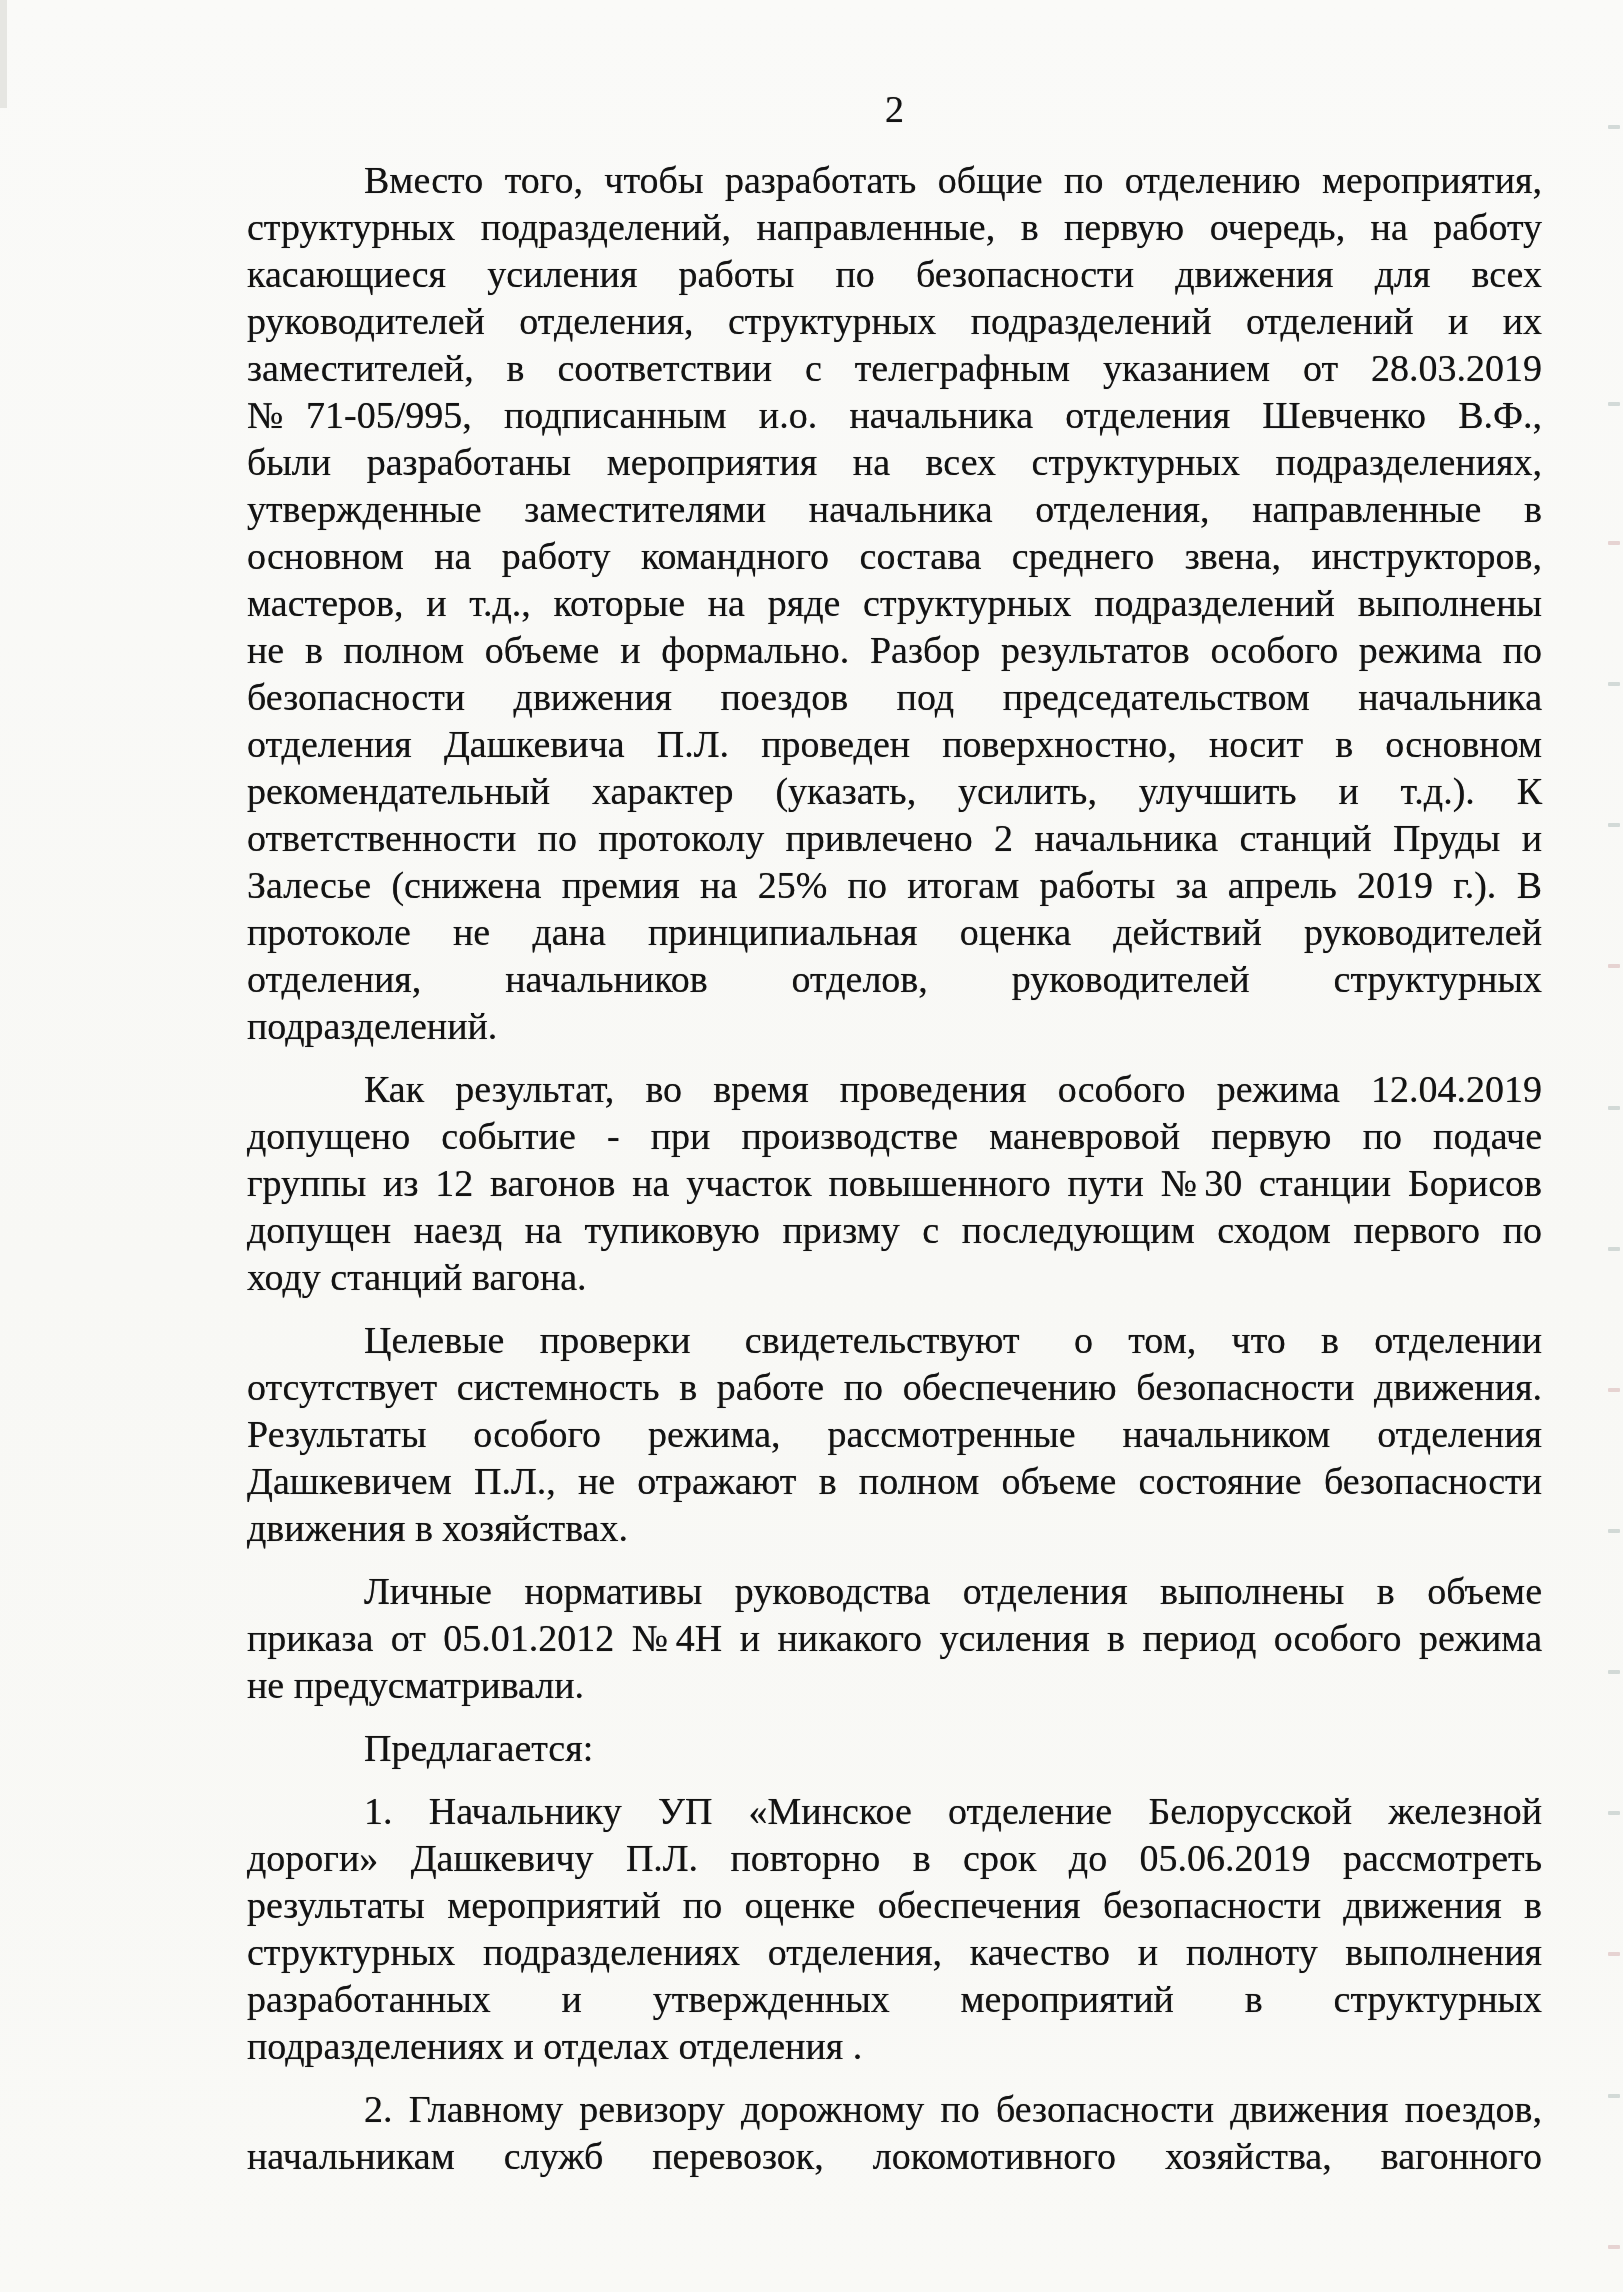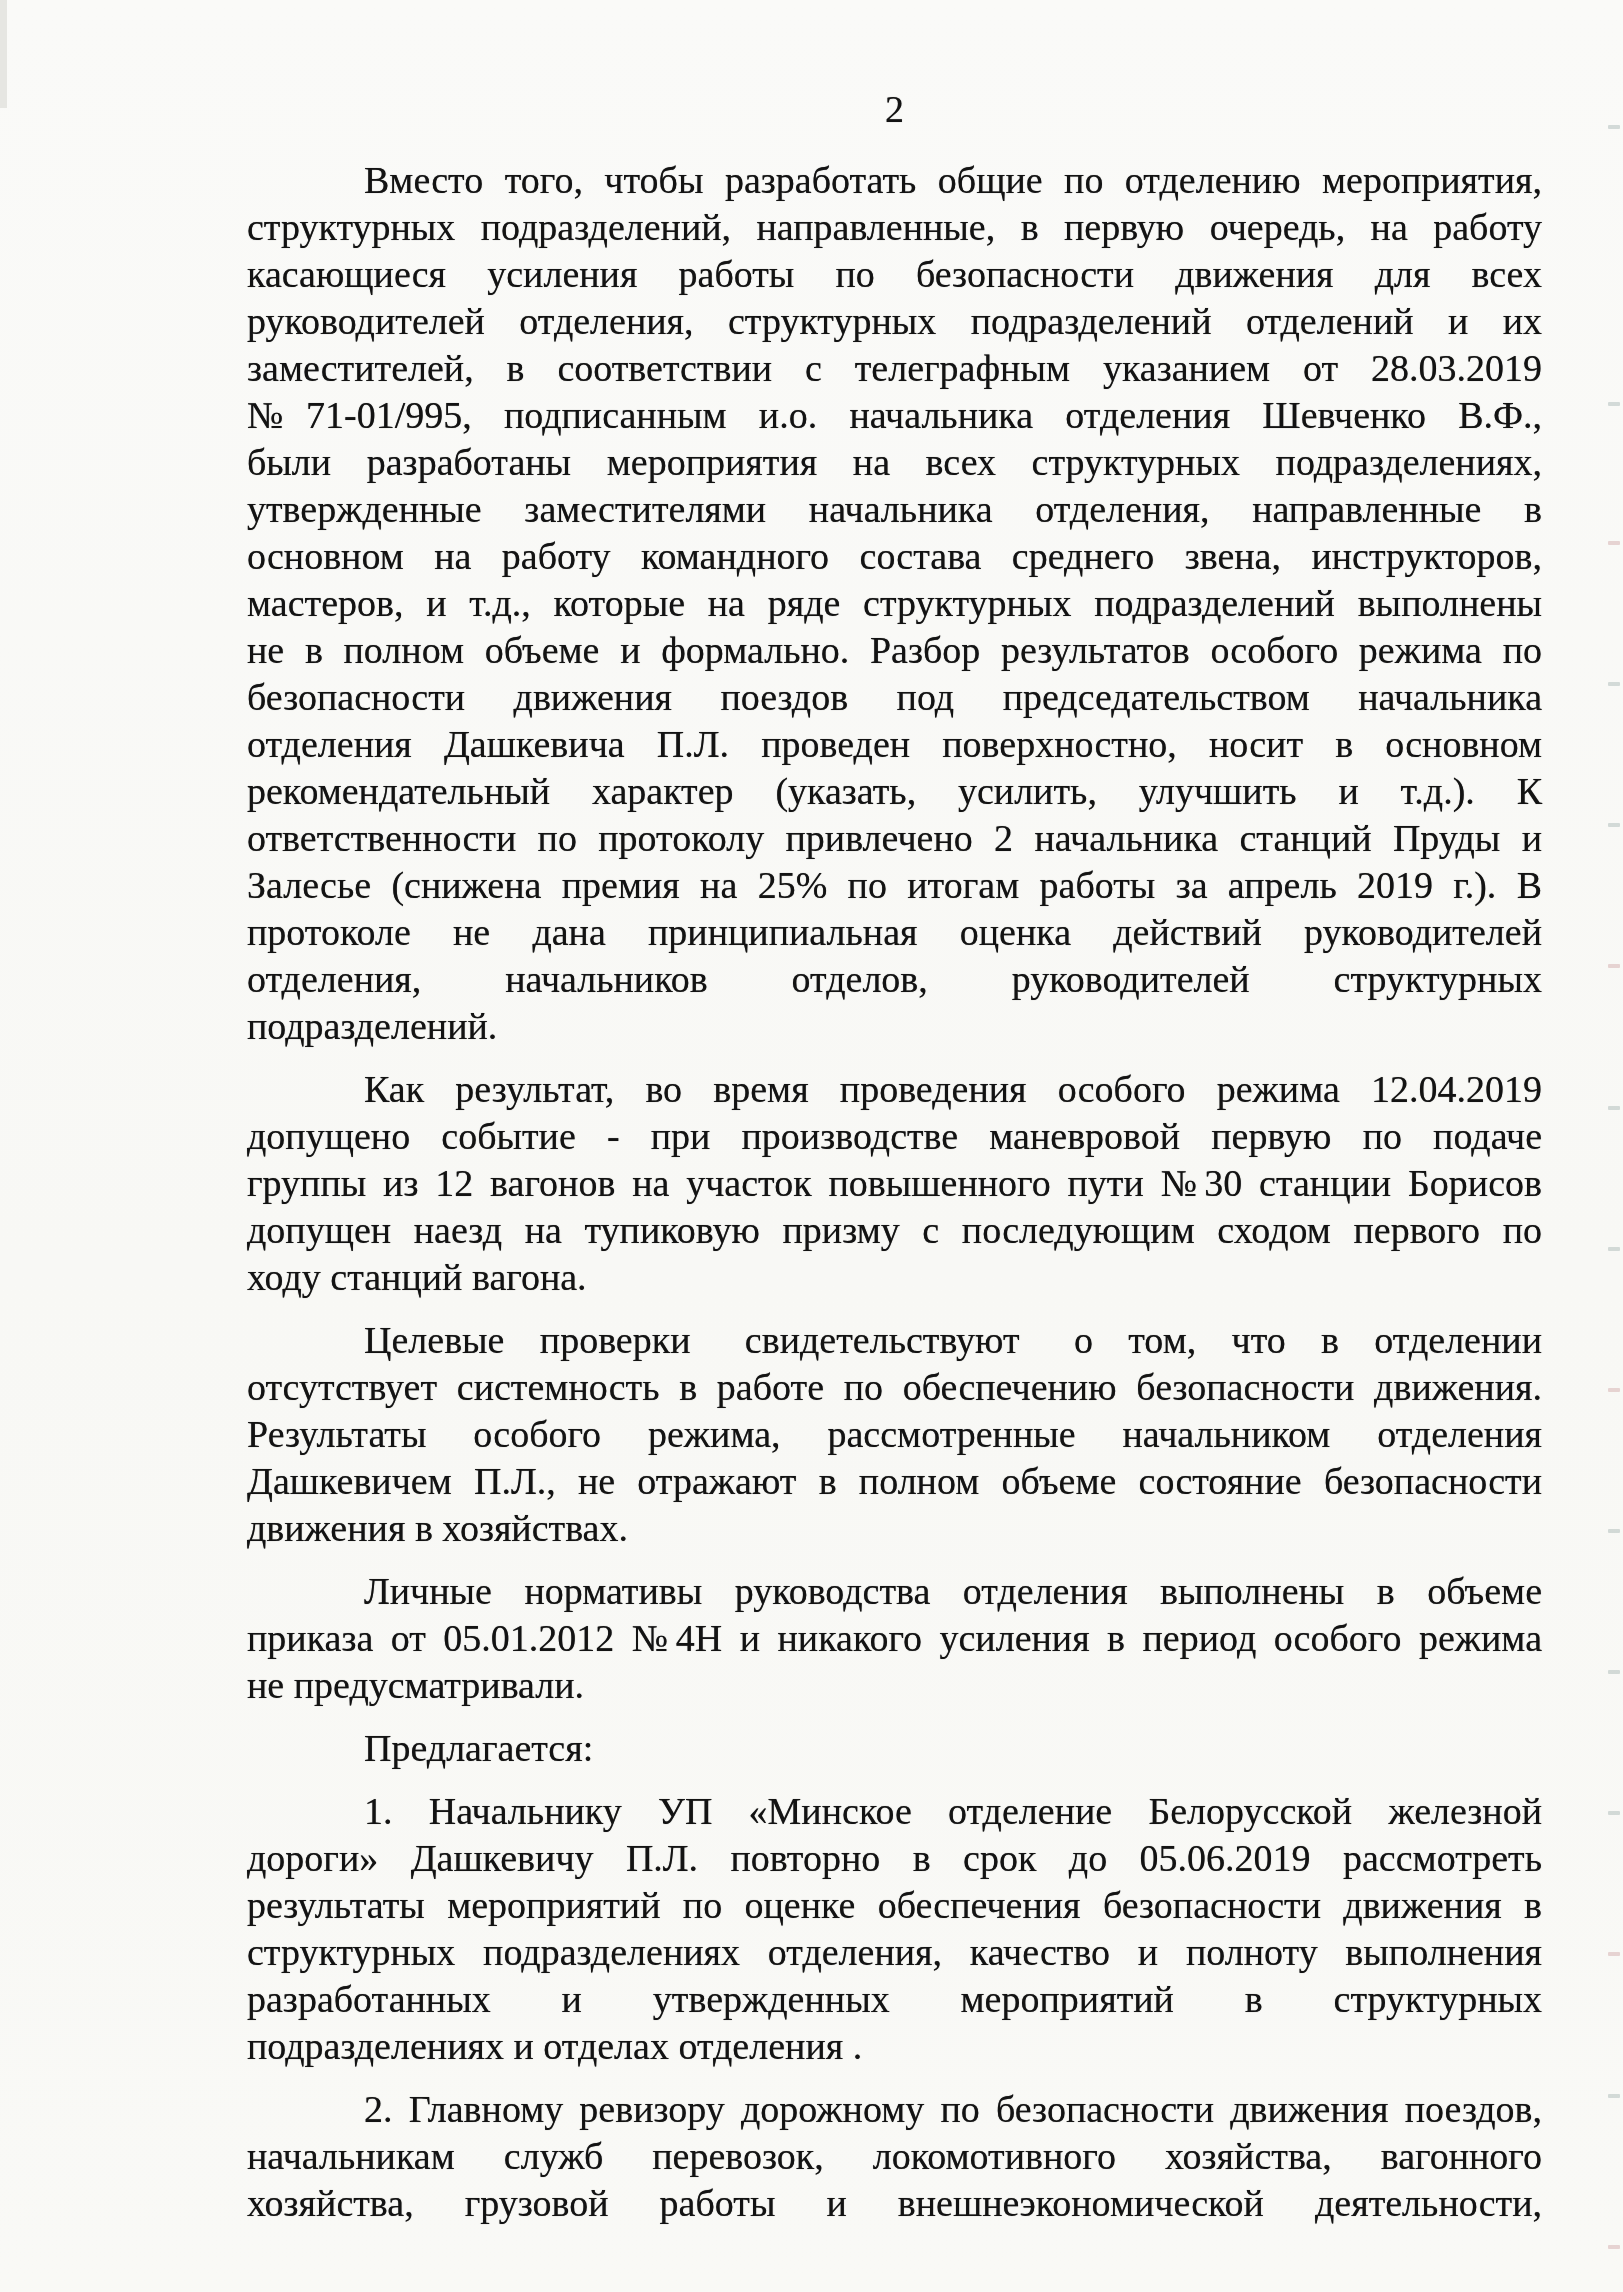--- a/index.html
+++ b/index.html
@@ -55,21 +55,21 @@
 
 <div class="text-col">
   <div class="page-num">2</div>
 
   <div class="para">
     <div class="line indent">Вместо того, чтобы разработать общие по отделению мероприятия,</div>
     <div class="line">структурных подразделений, направленные, в первую очередь, на работу</div>
     <div class="line">касающиеся усиления работы по безопасности движения для всех</div>
     <div class="line">руководителей отделения, структурных подразделений отделений и их</div>
     <div class="line">заместителей, в соответствии с телеграфным указанием от 28.03.2019</div>
-    <div class="line">№71-01/995, подписанным и.о. начальника отделения Шевченко В.Ф.,</div>
+    <div class="line">№71-05/995, подписанным и.о. начальника отделения Шевченко В.Ф.,</div>
     <div class="line">были разработаны мероприятия на всех структурных подразделениях,</div>
     <div class="line">утвержденные заместителями начальника отделения, направленные в</div>
     <div class="line">основном на работу командного состава среднего звена, инструкторов,</div>
     <div class="line">мастеров, и т.д., которые на ряде структурных подразделений выполнены</div>
     <div class="line">не в полном объеме и формально. Разбор результатов особого режима по</div>
     <div class="line">безопасности движения поездов под председательством начальника</div>
     <div class="line">отделения Дашкевича П.Л. проведен поверхностно, носит в основном</div>
     <div class="line">рекомендательный характер (указать, усилить, улучшить и т.д.). К</div>
     <div class="line">ответственности по протоколу привлечено 2 начальника станций Пруды и</div>
     <div class="line">Залесье (снижена премия на 25% по итогам работы за апрель 2019 г.). В</div>
@@ -109,21 +109,20 @@
     <div class="line">дороги» Дашкевичу П.Л. повторно в срок до 05.06.2019 рассмотреть</div>
     <div class="line">результаты мероприятий по оценке обеспечения безопасности движения в</div>
     <div class="line">структурных подразделениях отделения, качество и полноту выполнения</div>
     <div class="line">разработанных и утвержденных мероприятий в структурных</div>
     <div class="line last">подразделениях и отделах отделения .</div>
   </div>
 
   <div class="para">
     <div class="line indent">2. Главному ревизору дорожному по безопасности движения поездов,</div>
     <div class="line">начальникам служб перевозок, локомотивного хозяйства, вагонного</div>
-    <div class="line">хозяйства, грузовой работы и внешнеэкономической деятельности,</div>
   </div>
 </div>
 
 <div class="tick" style="top:125px"></div>
 <div class="tick" style="top:402px"></div>
 <div class="tick warm" style="top:541px"></div>
 <div class="tick" style="top:682px"></div>
 <div class="tick" style="top:823px"></div>
 <div class="tick warm" style="top:964px"></div>
 <div class="tick" style="top:1106px"></div>

